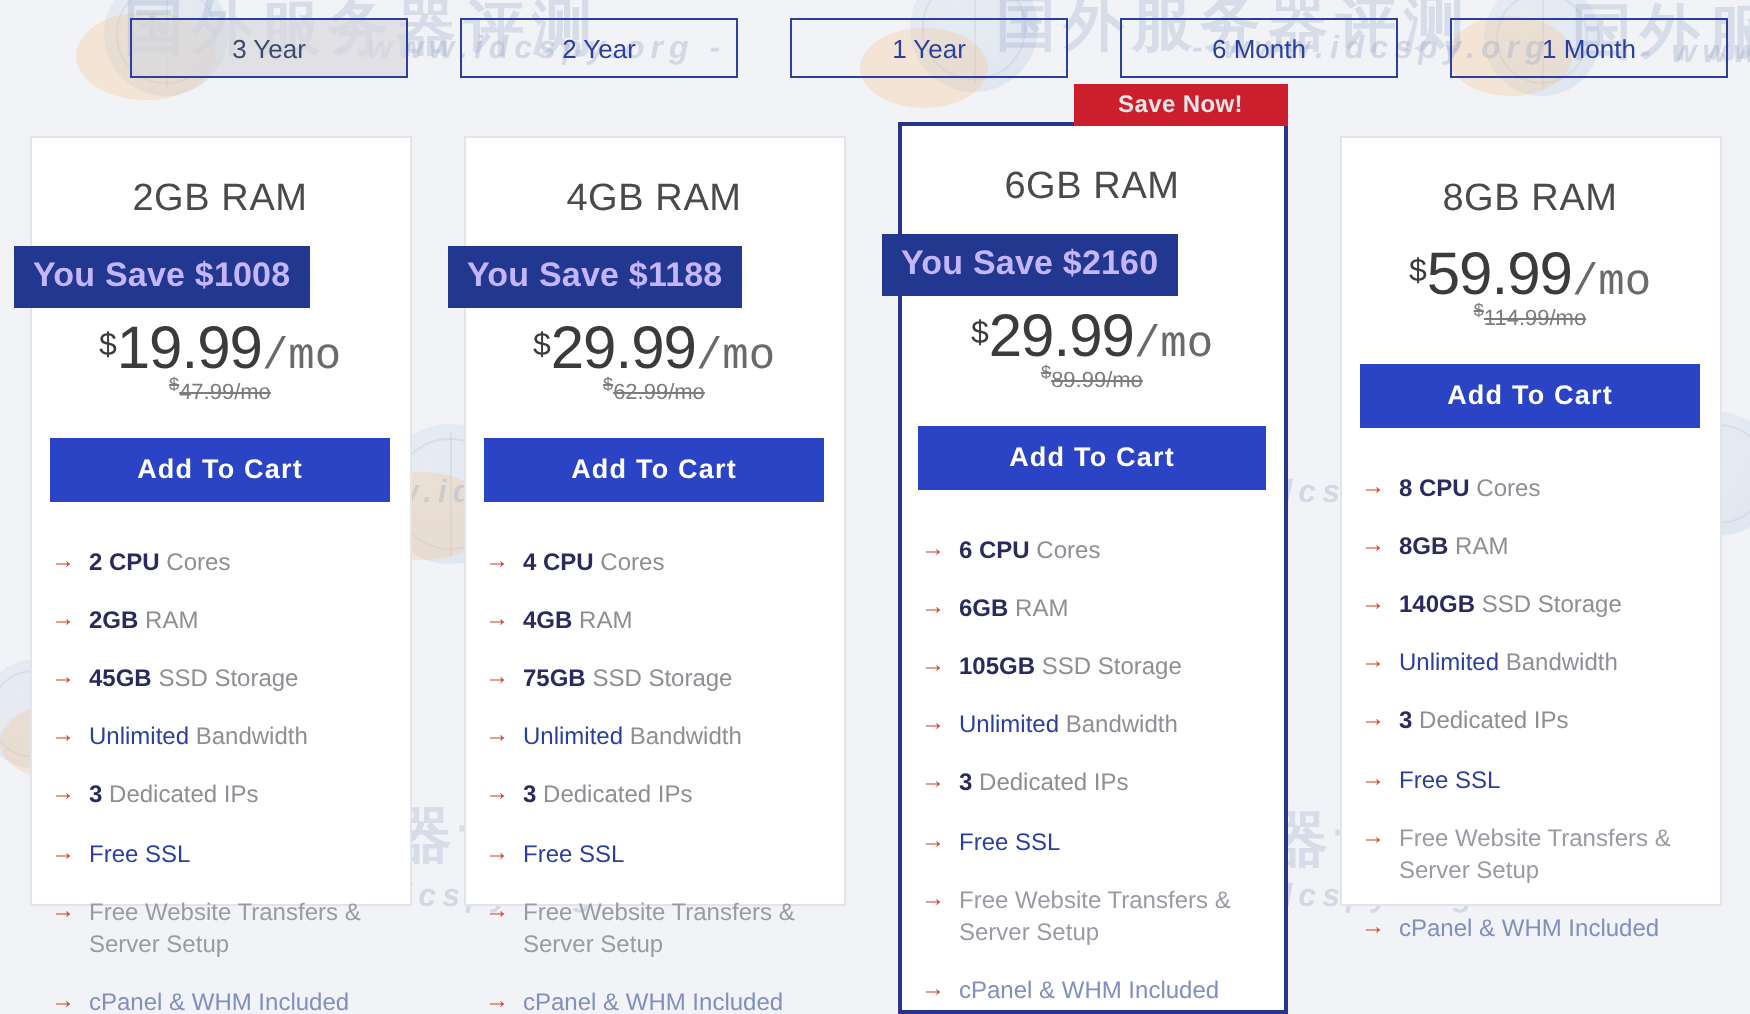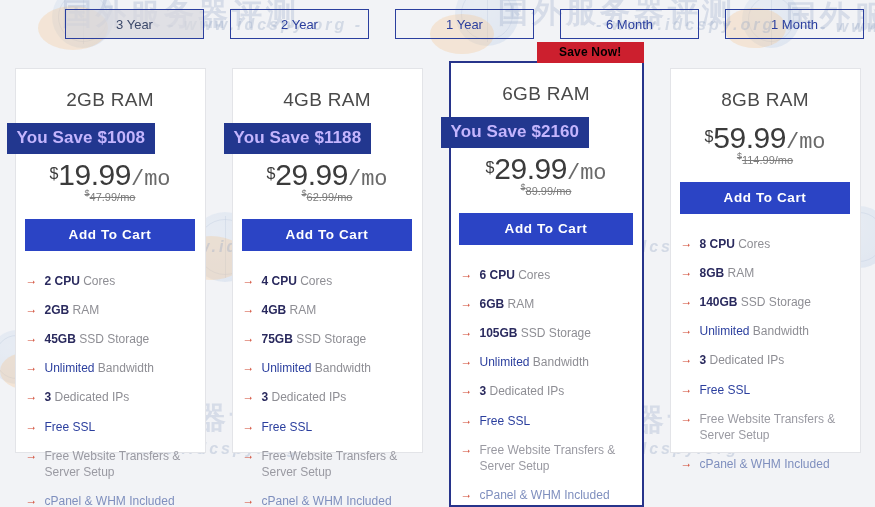--- a/index.html
+++ b/index.html
@@ -86,21 +86,21 @@
   .card.featured{
     border:2px solid #27348b;
     width:195px;
     margin-top:-7px;
     height:446px;
   }
   .ribbon{
     position:absolute;
     top:-21px;right:-2px;
     background:#cc1f2e;
-    color:#000000;
+    color:#e5e5e5;
     font-size:12px;
     font-weight:bold;
     padding:3px 22px 4px 22px;
     letter-spacing:.2px;
     white-space:nowrap;
   }
   .plan-title{
     text-align:center;
     font-size:19px;
     color:#4a4a4a;

